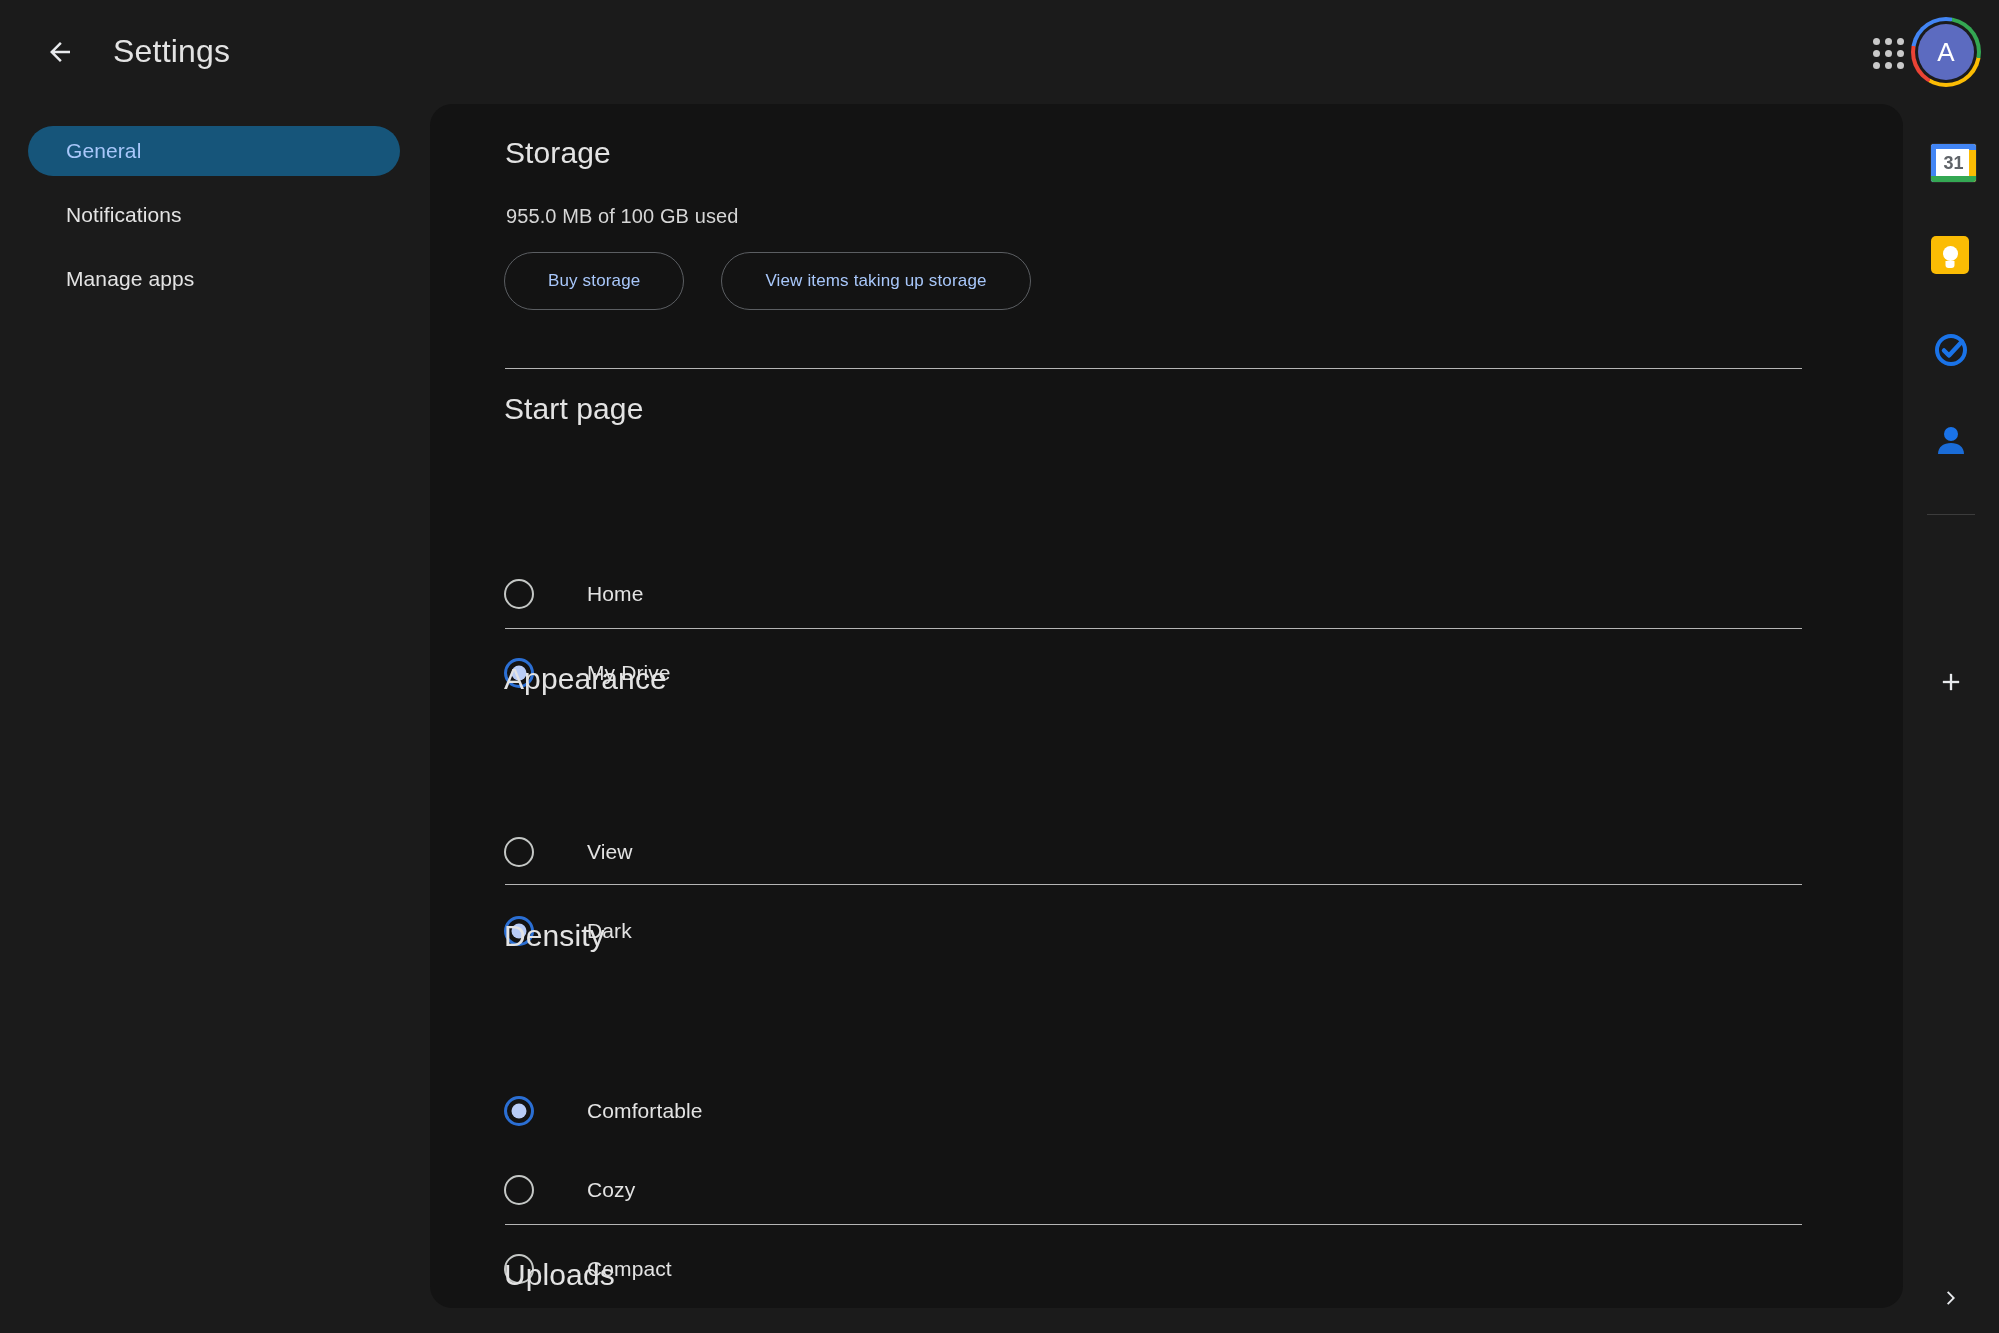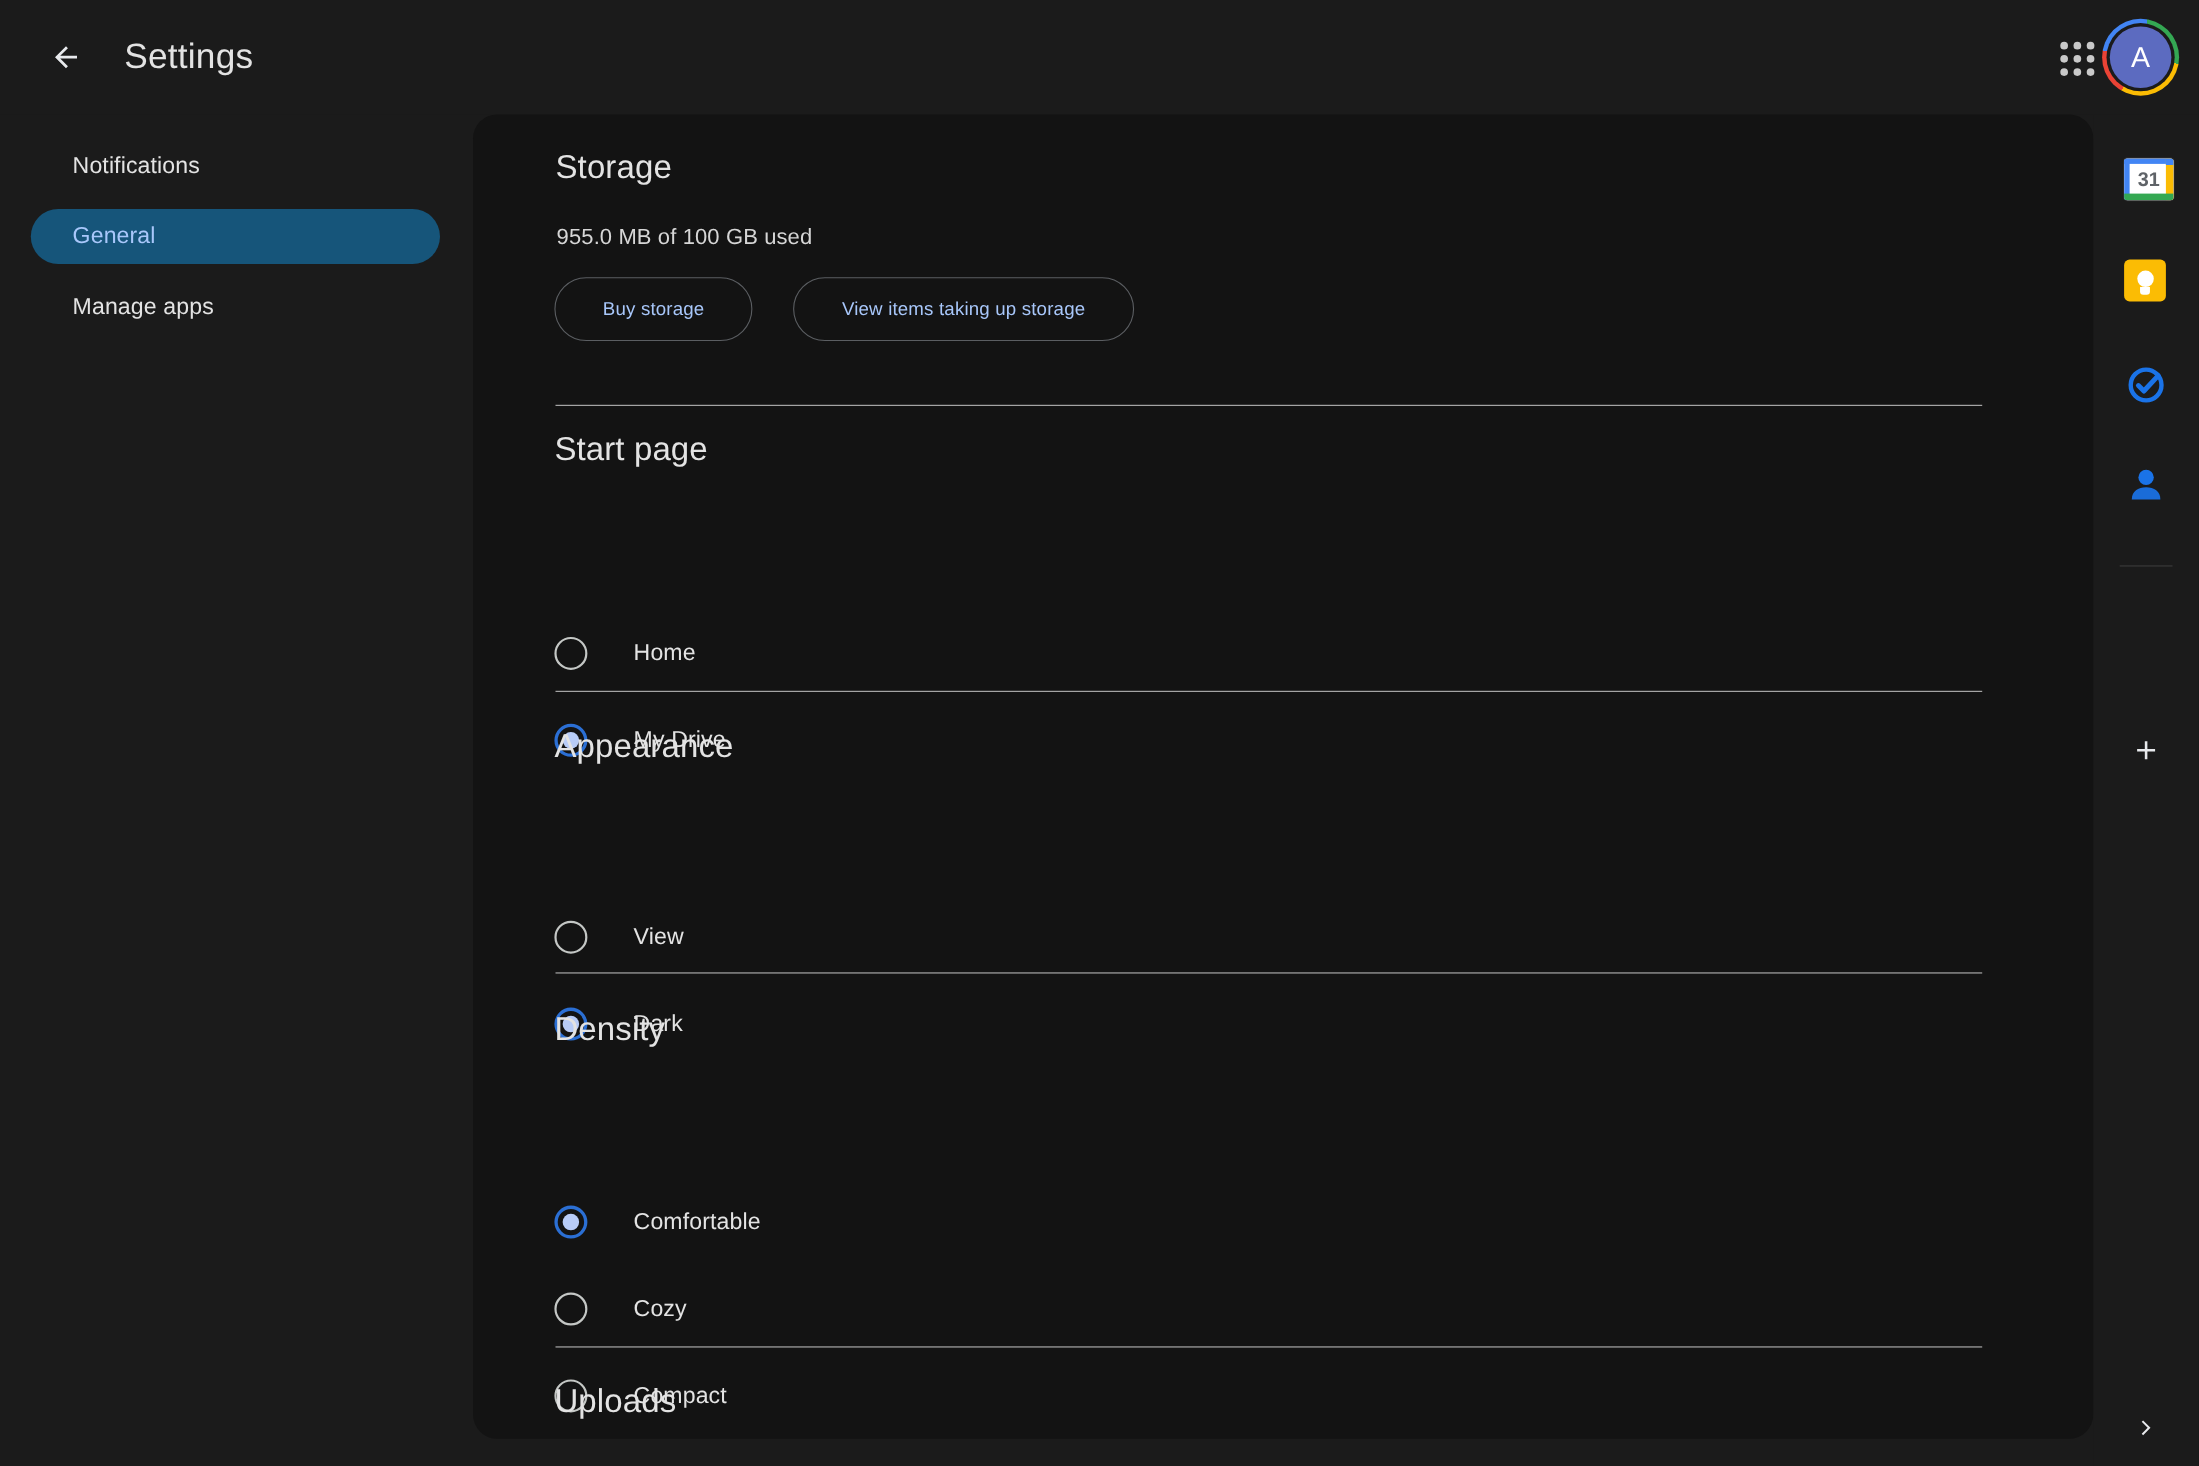--- a/index.html
+++ b/index.html
@@ -213,21 +213,21 @@
   .radio.checked::after {
     content:"";
     position:absolute;
     left: 50%; top: 50%;
     transform: translate(-50%,-50%);
     width: 15px; height: 15px;
     border-radius: 50%;
     background: #b8ccf7;
   }
   .radio-label {
-    margin-left: 42px;
+    margin-left: 53px;
     font-size: 21px;
     color: #e3e3e3;
     letter-spacing: .1px;
   }
 
   .sp-home  { top: 466px; }
   .sp-drive { top: 545px; }
   .ap-light { top: 724px; }
   .ap-dark  { top: 803px; }
   .de-comf  { top: 983px; text-align: center; }
@@ -334,25 +334,25 @@
     </div>
 
     <div class="avatar-wrap">
       <div class="avatar-ring"></div>
       <div class="avatar-hole"></div>
       <div class="avatar-circle">A</div>
     </div>
   </div>
 
   <div class="leftnav">
+    <div class="nav-item active">
+      <span>General</span>
+    </div>
     <div class="nav-item">
       <span>Notifications</span>
-    </div>
-    <div class="nav-item active">
-      <span>General</span>
     </div>
     <div class="nav-item">
       <span>Manage apps</span>
     </div>
   </div>
 
   <div class="panel">
     <div class="panel-inner">
 
       <div class="h-title storage-h">Storage</div>

